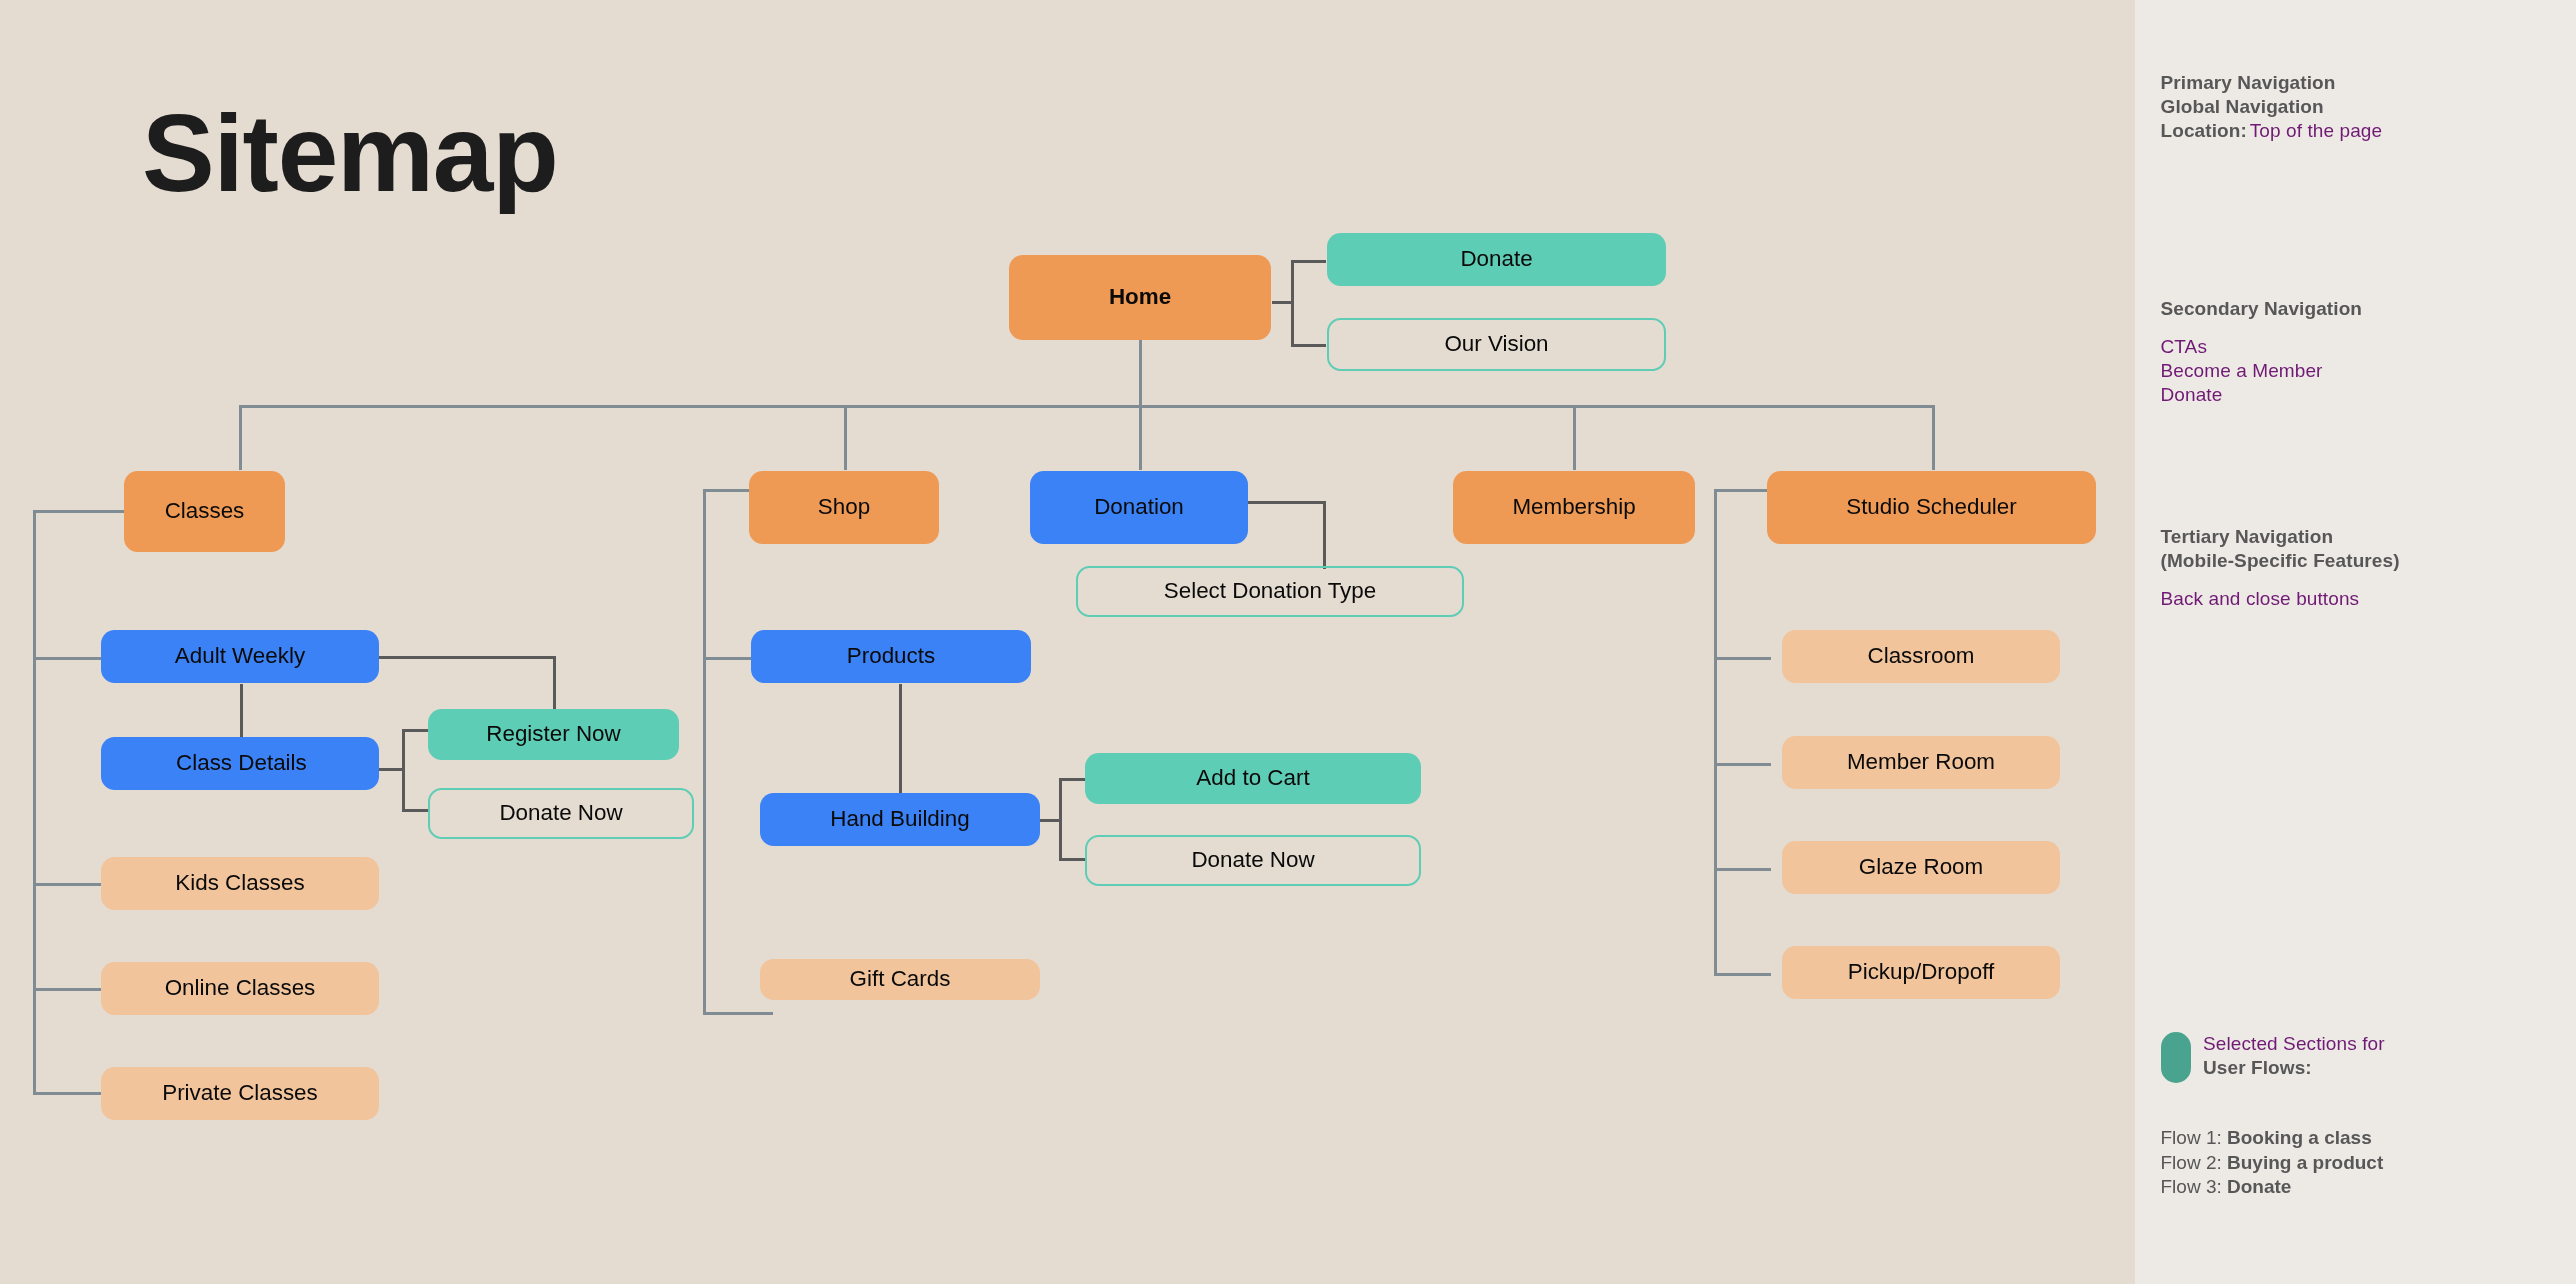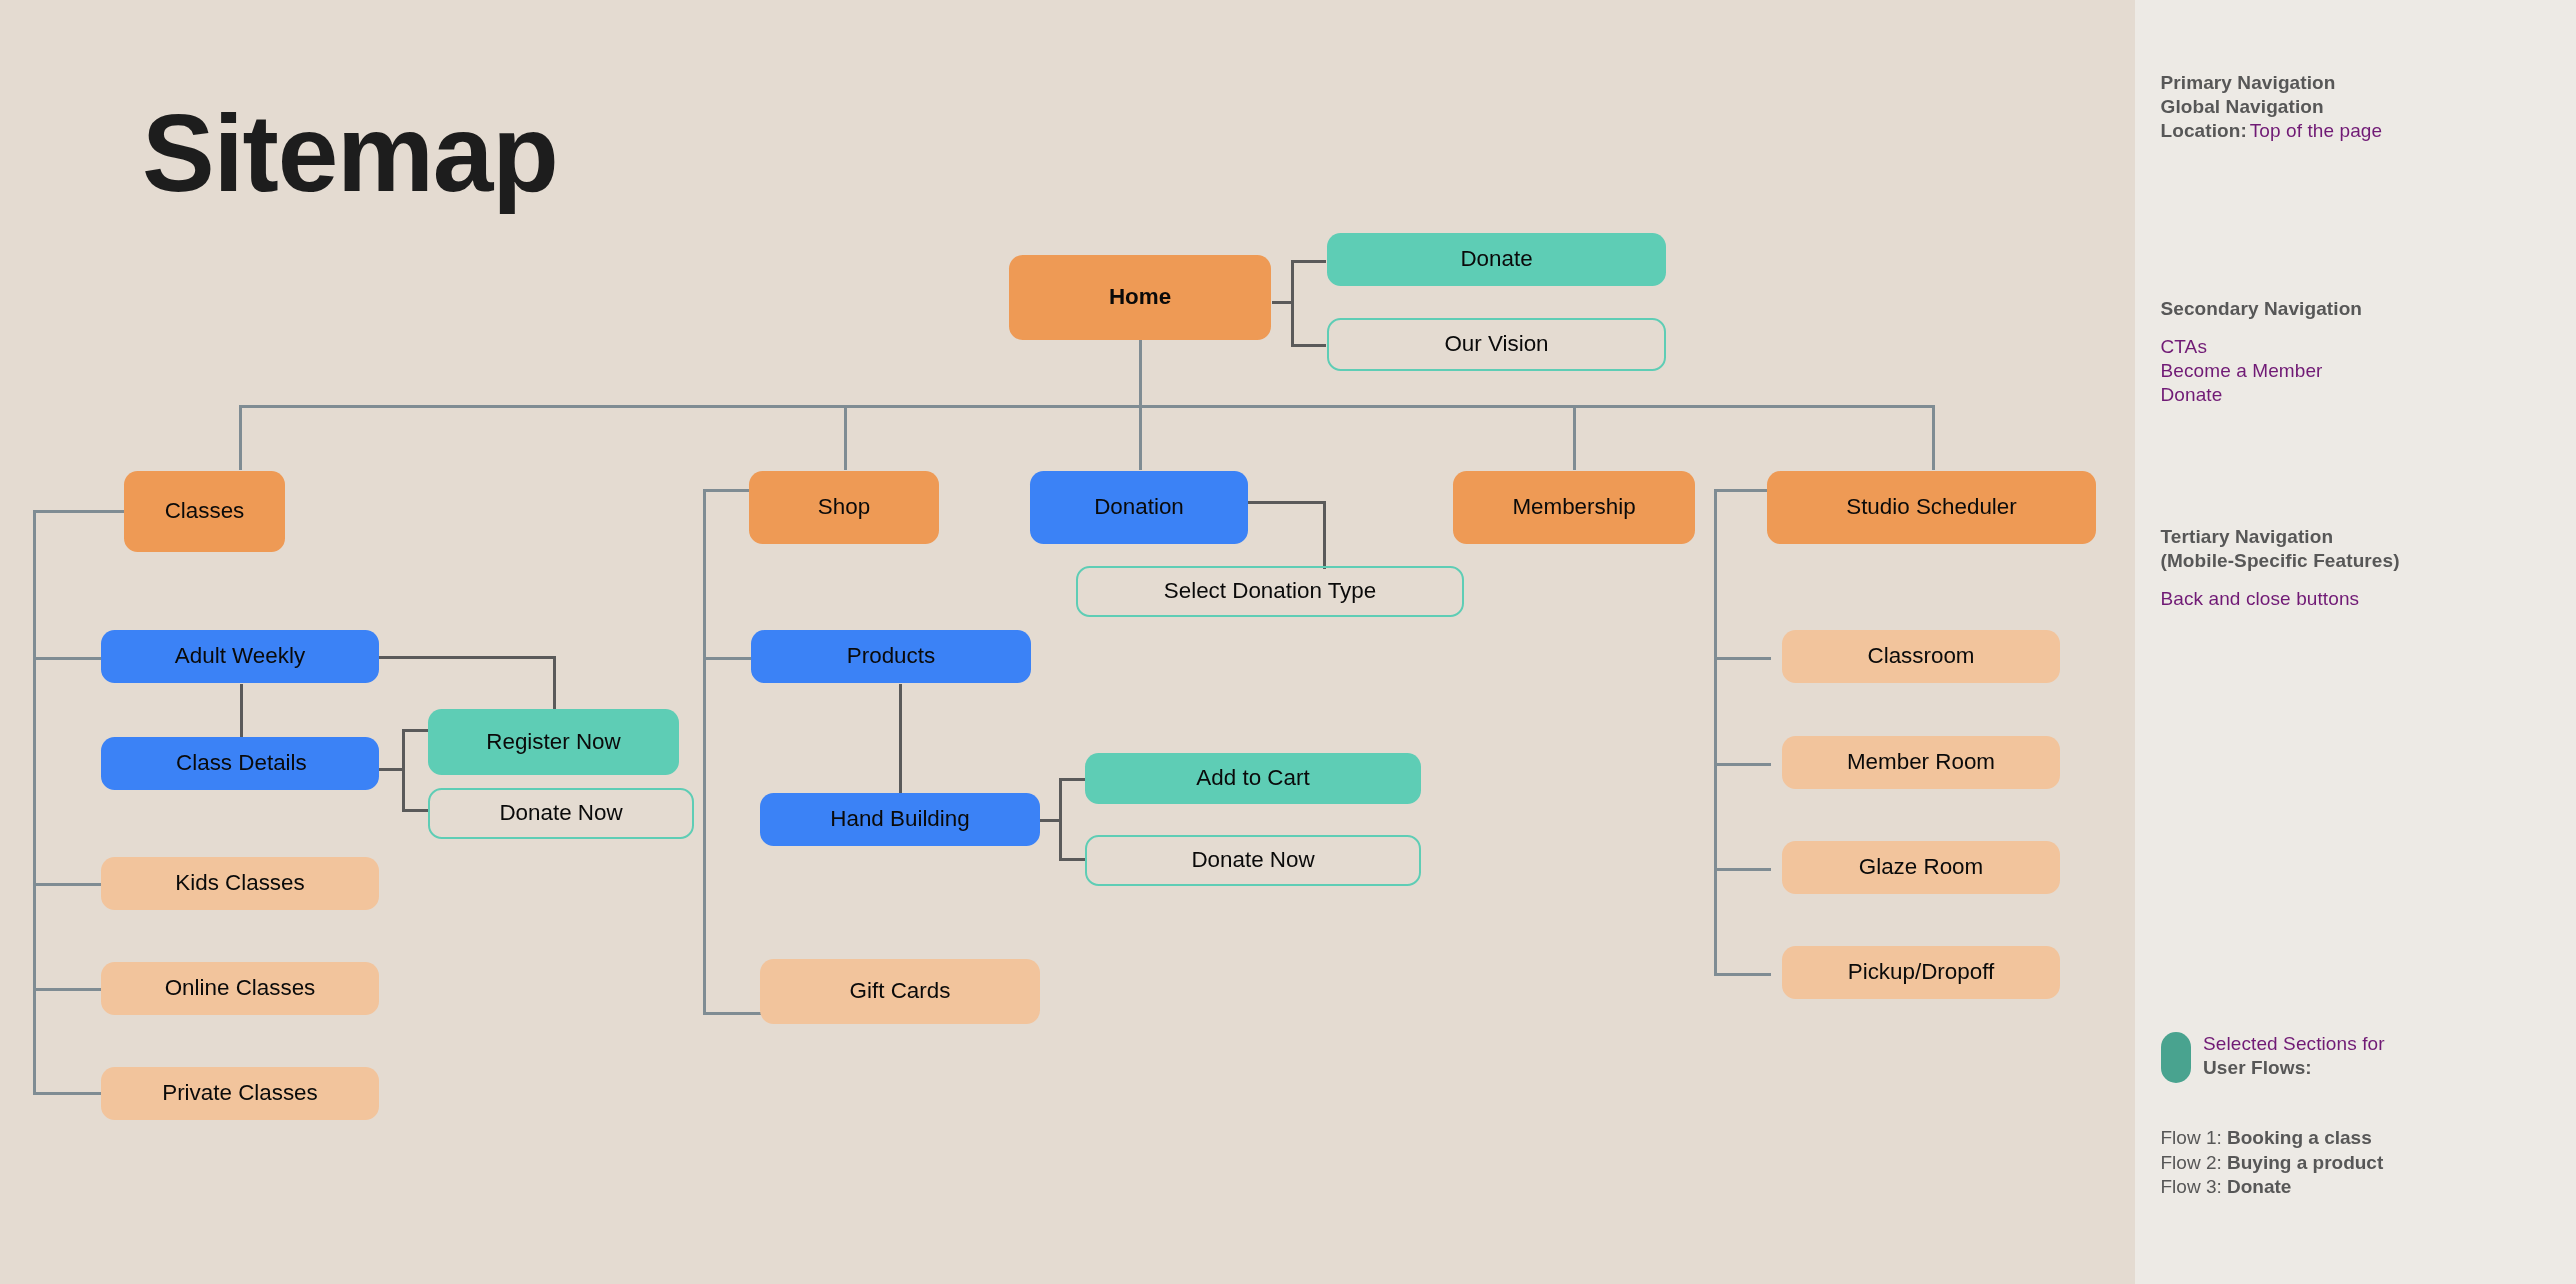--- a/index.html
+++ b/index.html
@@ -142,39 +142,39 @@
   <div class="node n-orange" style="left:1453px;top:471px;width:242px;height:73px;">Membership</div>
 
   <div class="node n-orange" style="left:1767px;top:471px;width:329px;height:73px;">Studio Scheduler</div>
 
   <div class="node n-outline" style="left:1076px;top:566px;width:388px;height:51px;">Select Donation Type</div>
 
   <div class="node n-teal" style="left:101px;top:630px;width:278px;height:53px;">Adult Weekly</div>
 
   <div class="node n-teal" style="left:101px;top:737px;width:278px;height:53px;padding-left:9px;">Class Details</div>
 
-  <div class="node n-mint" style="left:428px;top:709px;width:251px;height:66px;">Register Now</div>
+  <div class="node n-mint" style="left:428px;top:709px;width:251px;height:51px;">Register Now</div>
 
   <div class="node n-outline" style="left:428px;top:788px;width:266px;height:51px;">Donate Now</div>
 
   <div class="node n-peach" style="left:101px;top:857px;width:278px;height:53px;">Kids Classes</div>
 
   <div class="node n-peach" style="left:101px;top:962px;width:278px;height:53px;">Online Classes</div>
 
   <div class="node n-peach" style="left:101px;top:1067px;width:278px;height:53px;">Private Classes</div>
 
   <div class="node n-teal" style="left:751px;top:630px;width:280px;height:53px;">Products</div>
 
   <div class="node n-teal" style="left:760px;top:793px;width:280px;height:53px;">Hand Building</div>
 
   <div class="node n-mint" style="left:1085px;top:753px;width:336px;height:51px;">Add to Cart</div>
 
   <div class="node n-outline" style="left:1085px;top:835px;width:336px;height:51px;">Donate Now</div>
 
-  <div class="node n-peach" style="left:760px;top:959px;width:280px;height:65px;">Gift Cards</div>
+  <div class="node n-peach" style="left:760px;top:959px;width:280px;height:41px;">Gift Cards</div>
 
   <div class="node n-peach" style="left:1782px;top:630px;width:278px;height:53px;">Classroom</div>
 
   <div class="node n-peach" style="left:1782px;top:736px;width:278px;height:53px;">Member Room</div>
 
   <div class="node n-peach" style="left:1782px;top:841px;width:278px;height:53px;">Glaze Room</div>
 
   <div class="node n-peach" style="left:1782px;top:946px;width:278px;height:53px;">Pickup/Dropoff</div>
 
 </div>

